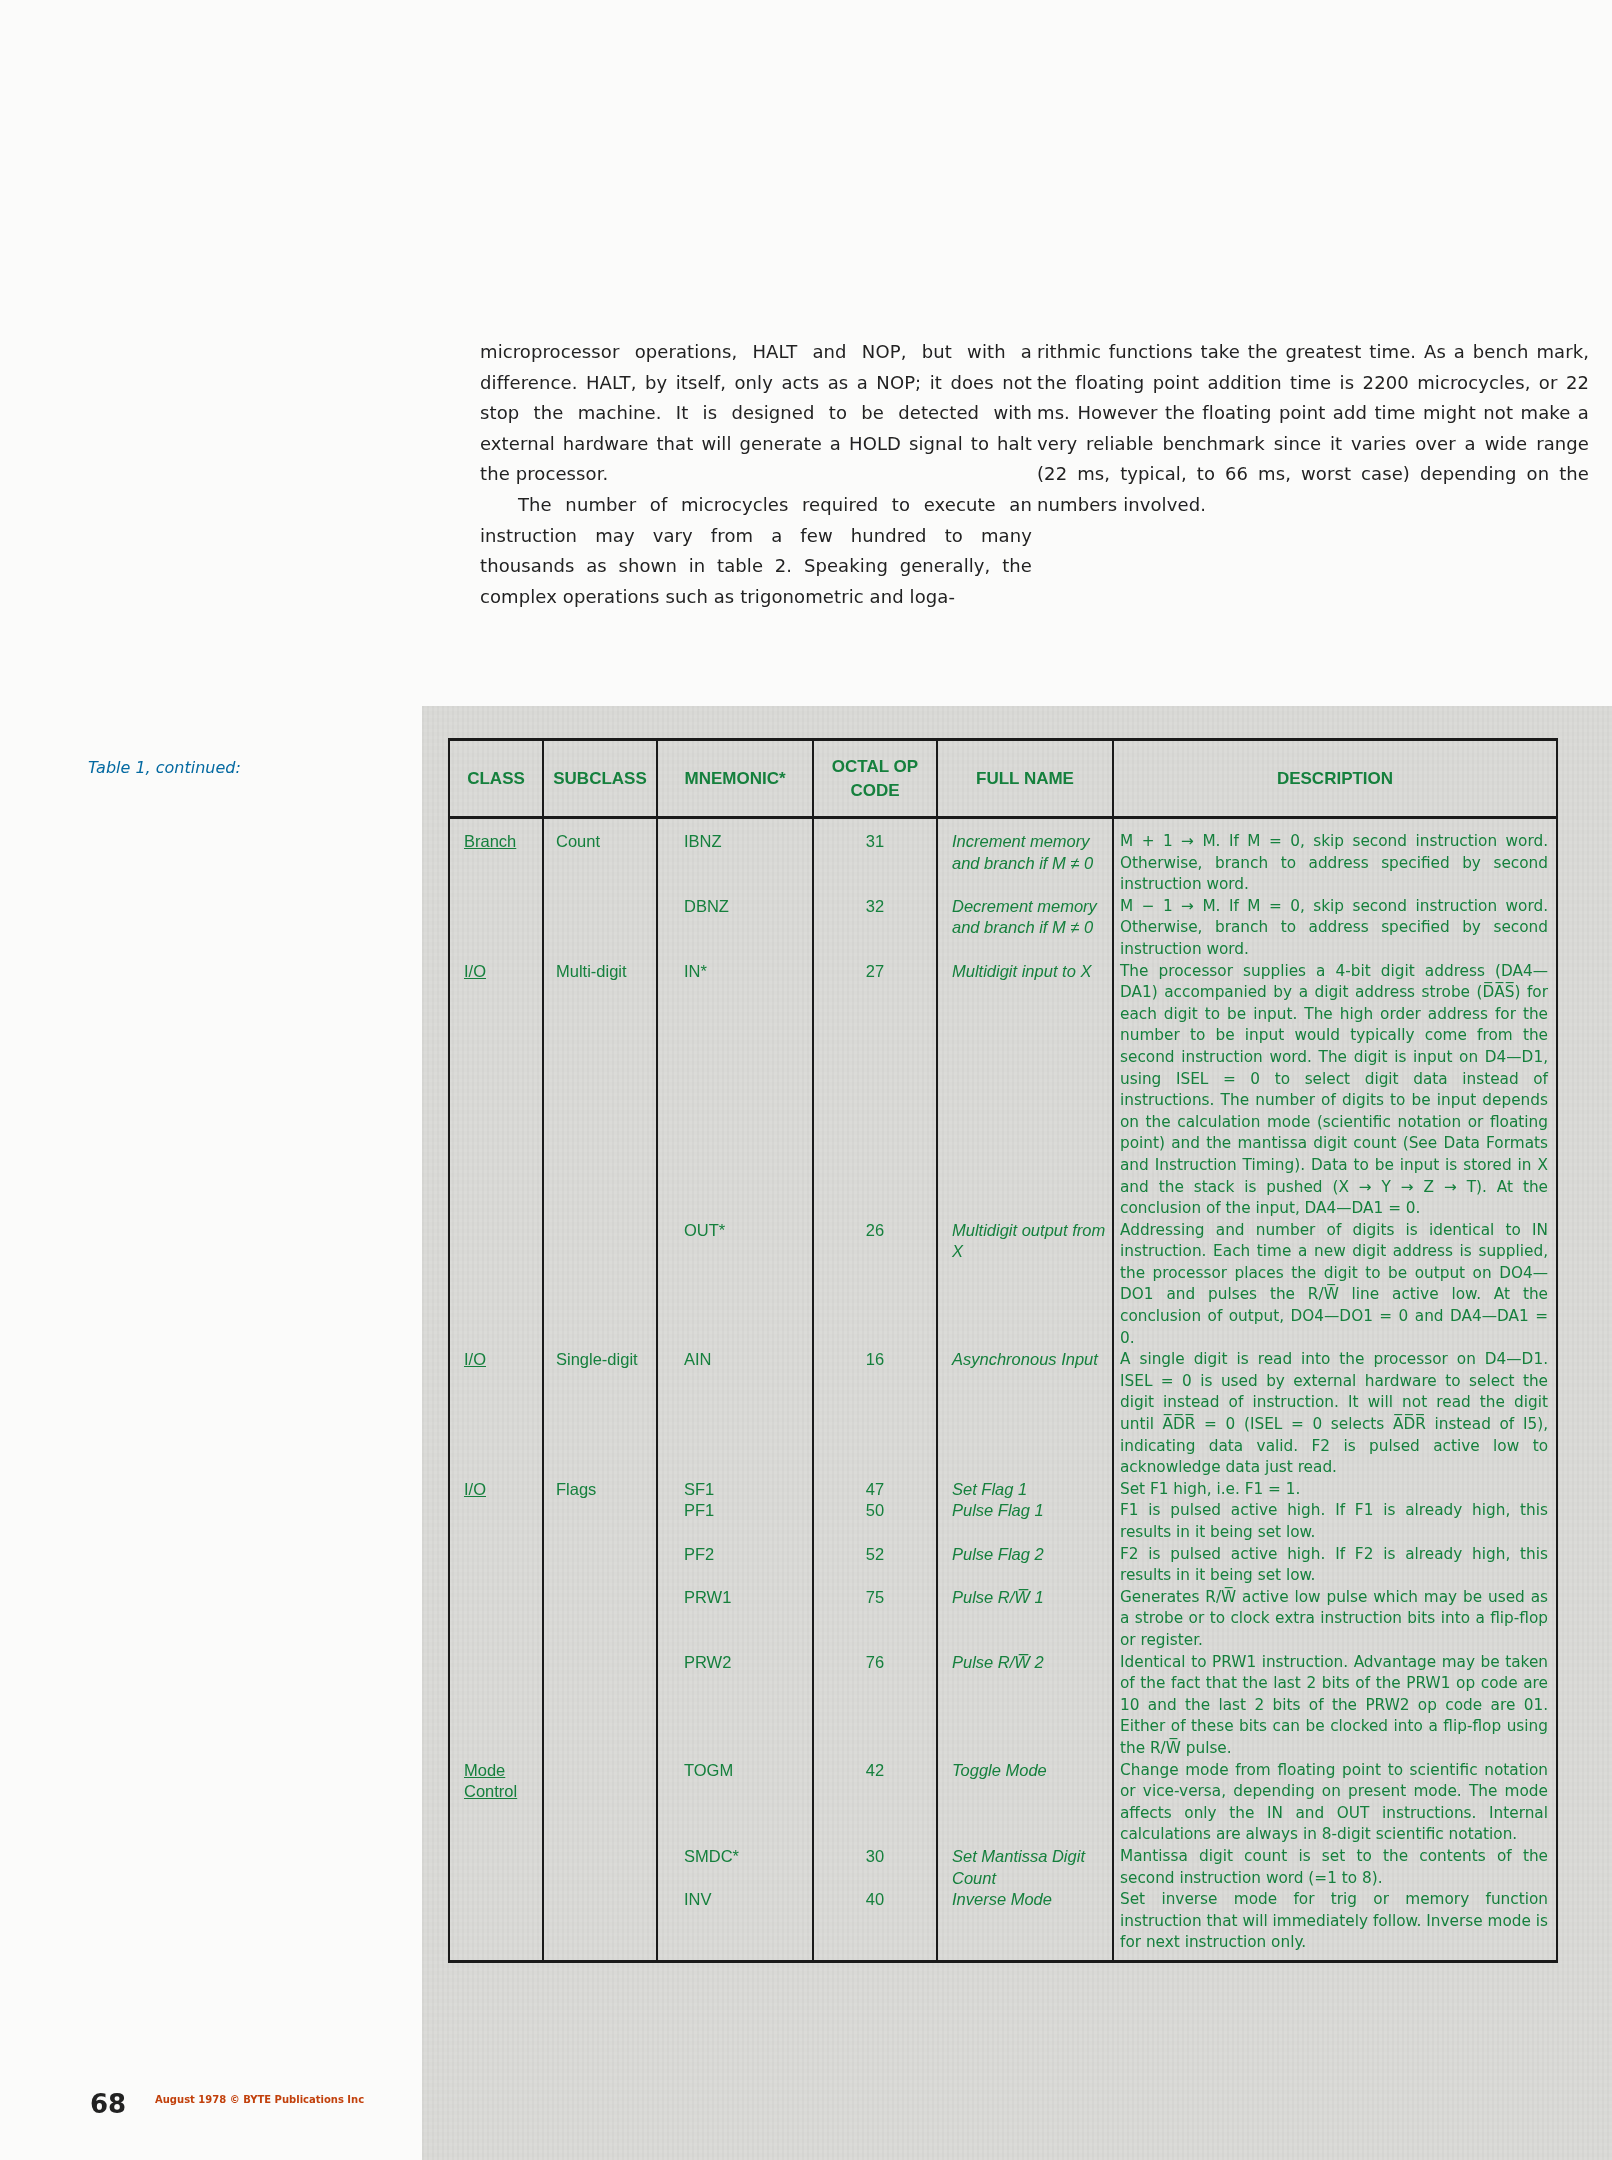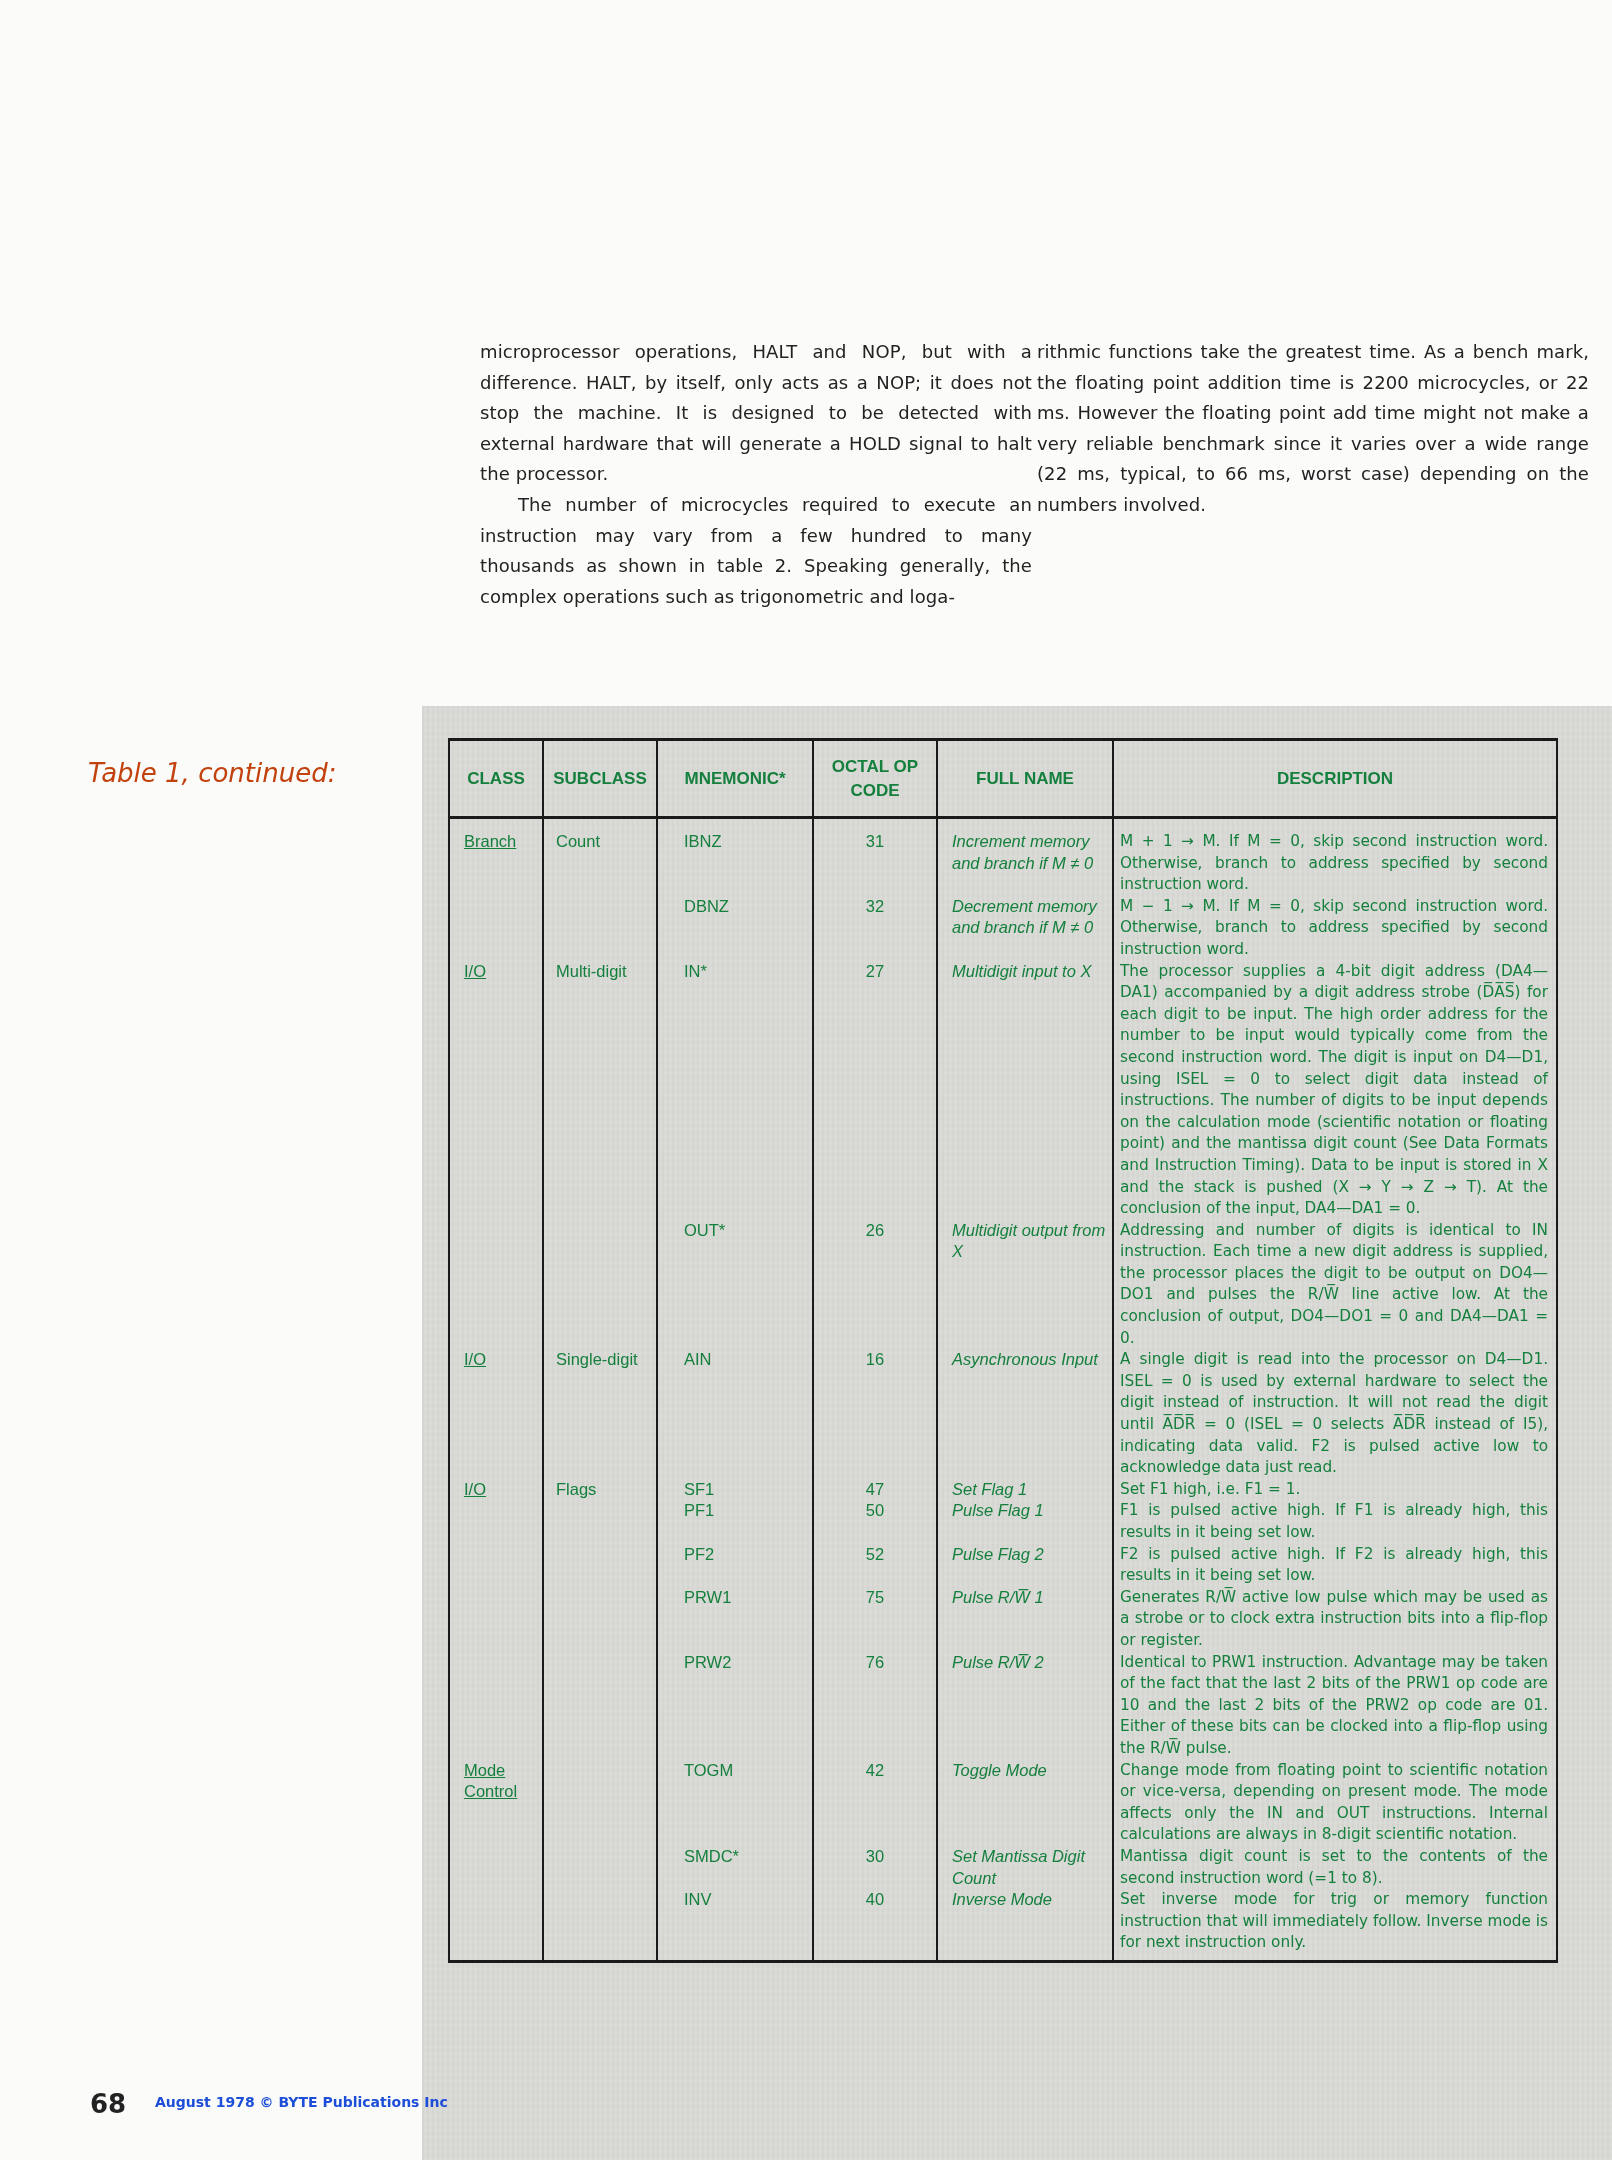--- a/index.html
+++ b/index.html
@@ -20,21 +20,21 @@
 
   .table-panel {
     position: absolute; left: 422px; top: 706px; width: 1190px; height: 1454px;
     background: #d9d9d6;
     background-image:
       repeating-linear-gradient(90deg, rgba(0,0,0,0.025) 0 2px, transparent 2px 5px),
       repeating-linear-gradient(0deg, rgba(255,255,255,0.05) 0 3px, transparent 3px 7px);
   }
   .caption {
     position: absolute; left: 88px; top: 758px;
-    font-family: "DejaVu Sans", sans-serif; font-style: italic; font-size: 26px; color: #c2410c;
+    font-family: "DejaVu Sans", sans-serif; font-style: italic; font-size: 16px; color: #0369a1;
   }
 
   table.instr {
     position: absolute; left: 448px; top: 738px; width: 1108px;
     border-collapse: collapse; table-layout: fixed;
     font-family: "Liberation Sans", sans-serif; font-size: 16.5px; line-height: 21.6px; color: #15803d;
   }
   table.instr th {
     font-family: "Liberation Sans", sans-serif; font-weight: bold; font-size: 17px; line-height: 24px;
     height: 75px; border-top: 3px solid #1a1a1a; border-bottom: 3px solid #1a1a1a;
@@ -54,21 +54,21 @@
   td.c-name { padding-left: 14px !important; font-style: italic; }
   td.c-desc { text-align: justify; padding-left: 6px !important; padding-right: 8px !important;
     font-family: "DejaVu Sans", sans-serif; font-size: 15.3px; line-height: 21.6px; }
 
   .footer-page {
     position: absolute; left: 90px; top: 2089px;
     font-family: "DejaVu Sans", sans-serif; font-weight: bold; font-size: 26px; color: #222;
   }
   .footer-pub {
     position: absolute; left: 155px; top: 2094px;
-    font-family: "DejaVu Sans", sans-serif; font-weight: bold; font-size: 14px; color: #1d4ed8;
+    font-family: "DejaVu Sans", sans-serif; font-weight: bold; font-size: 10px; color: #c2410c;
   }
 </style>
 </head>
 <body>
 
 <div id="col-left" class="body-col">
   <p>microprocessor operations, HALT and NOP, but with a difference. HALT, by itself, only acts as a NOP; it does not stop the machine. It is designed to be detected with external hardware that will generate a HOLD signal to halt the processor.</p>
   <p class="indent">The number of microcycles required to execute an instruction may vary from a few hundred to many thousands as shown in table 2. Speaking generally, the complex operations such as trigonometric and loga-</p>
 </div>
 <div id="col-right" class="body-col">

